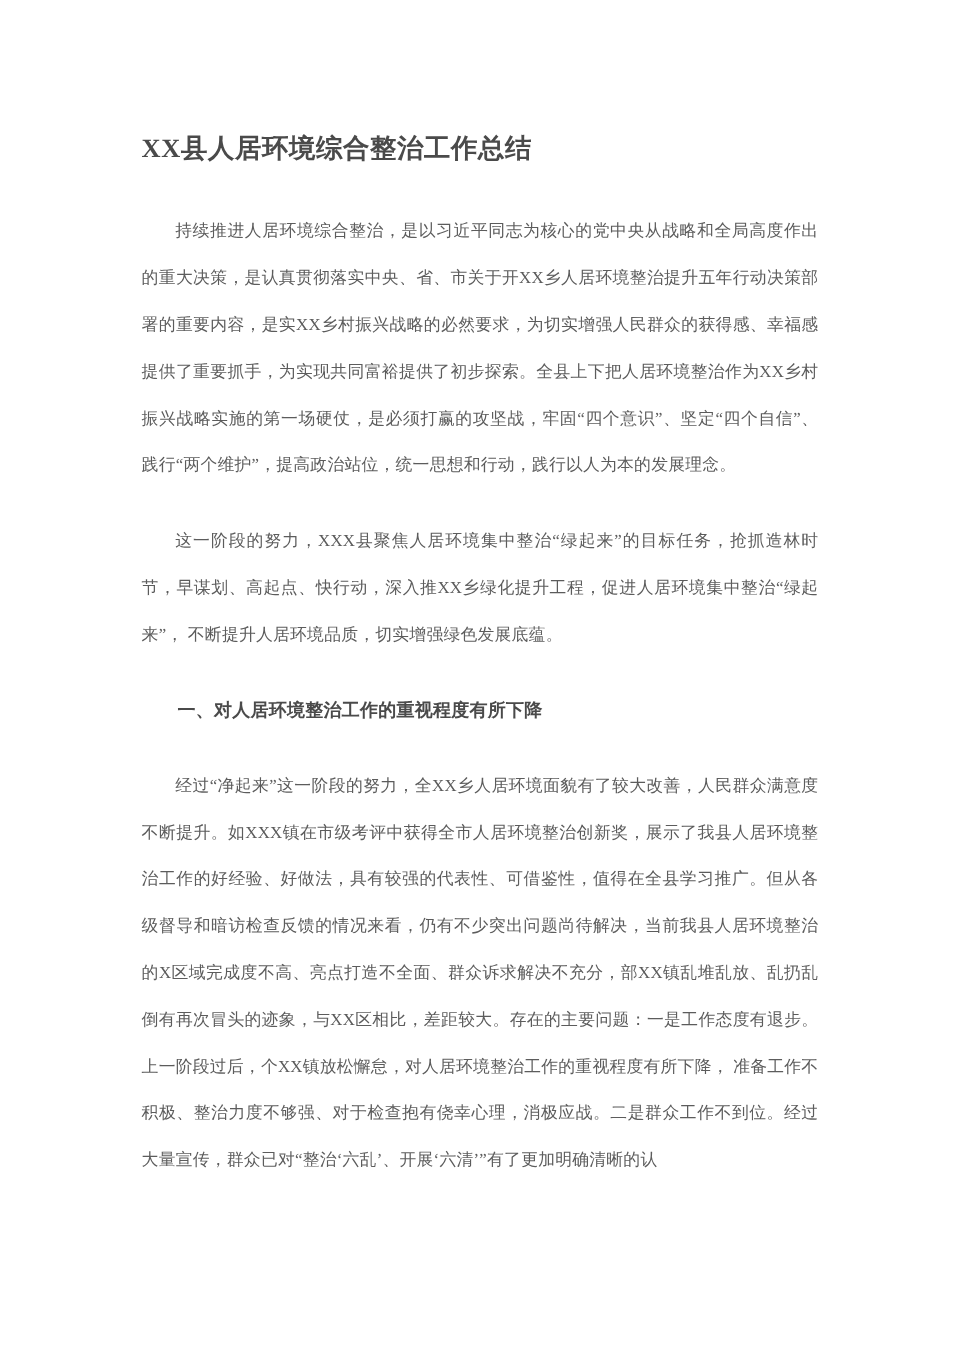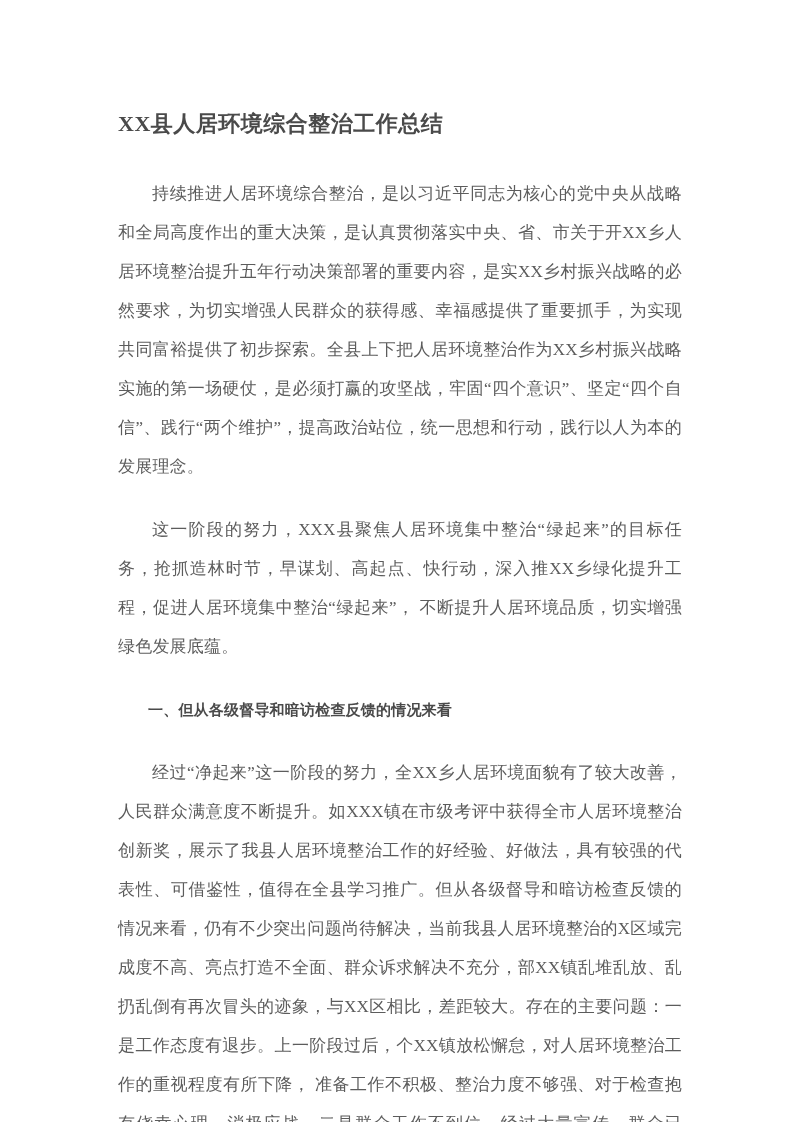--- a/index.html
+++ b/index.html
@@ -21,21 +21,21 @@
   .doc-title {
     margin: 0 0 30px 0;
     font-size: 22px;
     line-height: 40px;
     font-weight: bold;
     color: #4a4a4a;
     letter-spacing: 0.5px;
   }
   .body-para {
     margin: 0 0 24px 0;
-    font-size: 17px;
+    font-size: 14px;
     line-height: 39px;
     color: #5c5c5c;
     text-align: justify;
     text-indent: 2em;
     letter-spacing: 0.2px;
   }
   .section-heading {
     margin: 0 0 24px 0;
     font-size: 15px;
     line-height: 39px;
@@ -49,16 +49,16 @@
 </head>
 <body>
 
 <div class="page">
   <h1 class="doc-title">XX县人居环境综合整治工作总结</h1>
 
   <p class="body-para">持续推进人居环境综合整治，是以习近平同志为核心的党中央从战略和全局高度作出的重大决策，是认真贯彻落实中央、省、市关于开XX乡人居环境整治提升五年行动决策部署的重要内容，是实XX乡村振兴战略的必然要求，为切实增强人民群众的获得感、幸福感提供了重要抓手，为实现共同富裕提供了初步探索。全县上下把人居环境整治作为XX乡村振兴战略实施的第一场硬仗，是必须打赢的攻坚战，牢固“四个意识”、坚定“四个自信”、践行“两个维护”，提高政治站位，统一思想和行动，践行以人为本的发展理念。</p>
 
   <p class="body-para">这一阶段的努力，XXX县聚焦人居环境集中整治“绿起来”的目标任务，抢抓造林时节，早谋划、高起点、快行动，深入推XX乡绿化提升工程，促进人居环境集中整治“绿起来”， 不断提升人居环境品质，切实增强绿色发展底蕴。</p>
 
-  <h2 class="section-heading">一、但从各级督导和暗访检查反馈的情况来看</h2>
+  <h2 class="section-heading">一、对人居环境整治工作的重视程度有所下降</h2>
 
   <p class="body-para">经过“净起来”这一阶段的努力，全XX乡人居环境面貌有了较大改善，人民群众满意度不断提升。如XXX镇在市级考评中获得全市人居环境整治创新奖，展示了我县人居环境整治工作的好经验、好做法，具有较强的代表性、可借鉴性，值得在全县学习推广。但从各级督导和暗访检查反馈的情况来看，仍有不少突出问题尚待解决，当前我县人居环境整治的X区域完成度不高、亮点打造不全面、群众诉求解决不充分，部XX镇乱堆乱放、乱扔乱倒有再次冒头的迹象，与XX区相比，差距较大。存在的主要问题：一是工作态度有退步。上一阶段过后，个XX镇放松懈怠，对人居环境整治工作的重视程度有所下降， 准备工作不积极、整治力度不够强、对于检查抱有侥幸心理，消极应战。二是群众工作不到位。经过大量宣传，群众已对“整治‘六乱’、开展‘六清’”有了更加明确清晰的认</p>
 </div>
 
 </body></html>

